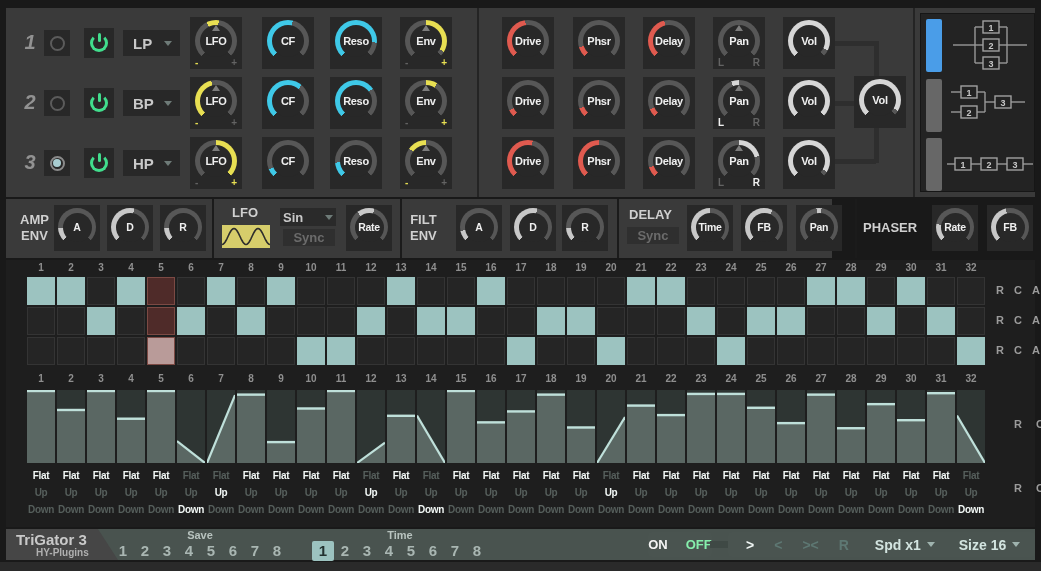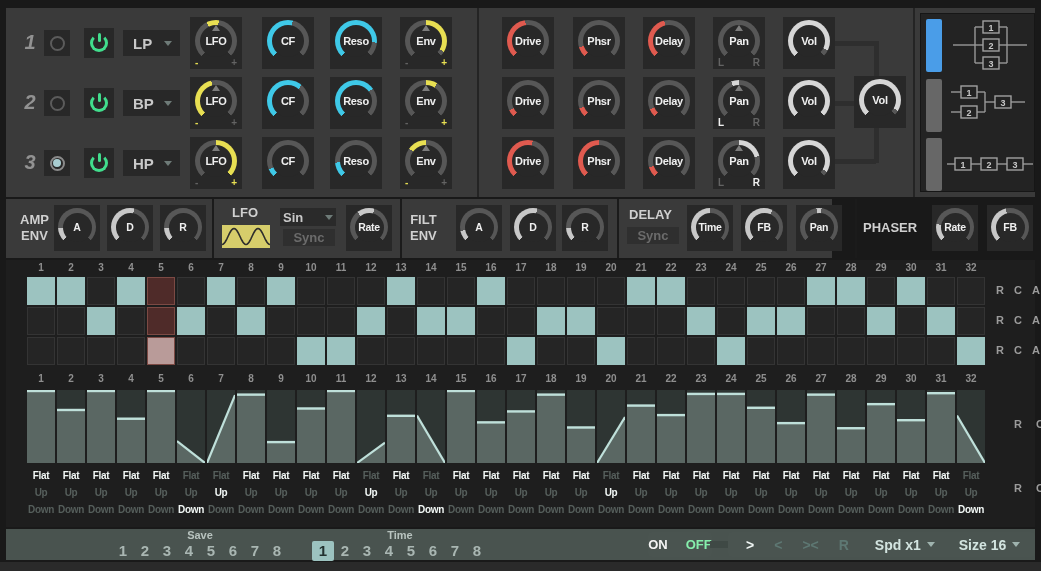--- a/index.html
+++ b/index.html
@@ -1051,20 +1051,24 @@
           <div class="act">Down</div>
         </div>
       </div>
       <div class="btngrp rc" style="top: 222px;">
         <span>R</span>
         <span>C</span>
       </div>
     </div>
 
   <div id="footer">
+    <div id="brand-block">
+      <div id="brand-title">TriGator 3</div>
+      <div id="brand-sub">HY-Plugins</div>
+    </div>
     <div class="slot-group" style="left:96px;">
       <span class="slot-label">Save</span>
       <div class="slots" id="save-slots">
           <span>1</span>
           <span>2</span>
           <span>3</span>
           <span>4</span>
           <span>5</span>
           <span>6</span>
           <span>7</span>

